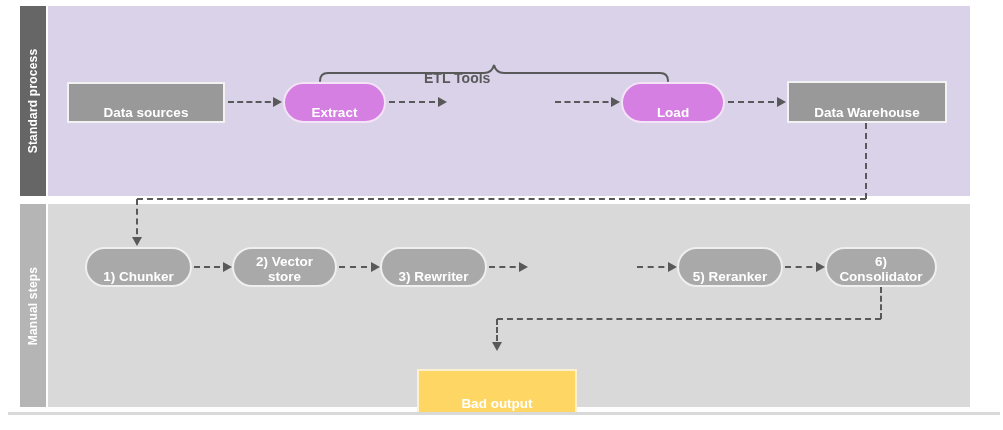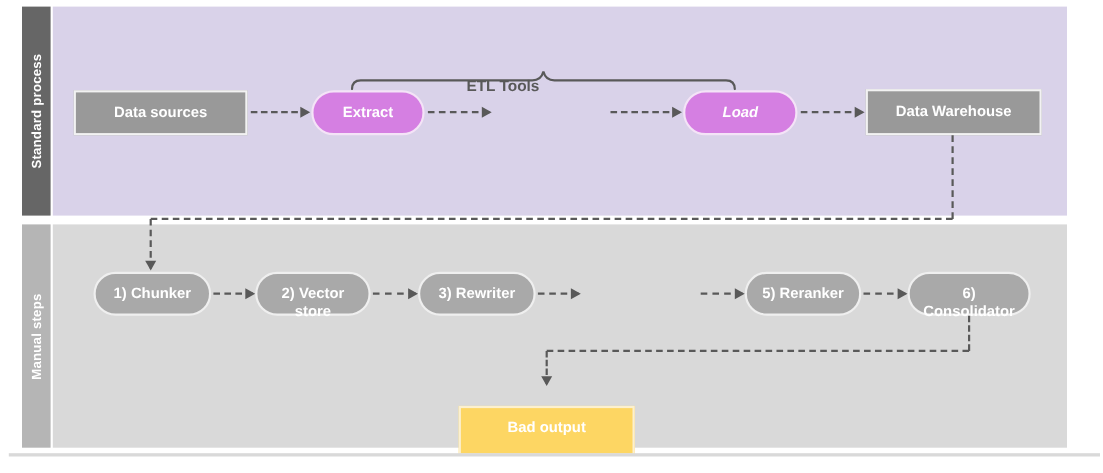--- a/index.html
+++ b/index.html
@@ -17,23 +17,23 @@
     color:#ffffff; font-size:12px; font-weight:bold; letter-spacing:0.2px;
   }
   .lane-body { position:absolute; left:48px; width:922px; }
   .lane-standard-label { background:#666666; top:6px;  height:190px; left:20px; }
   .lane-standard-body  { background:#d9d2e9; top:6px;  height:190px; }
   .lane-manual-label   { background:#b5b5b5; top:204px; height:203px; left:20px; }
   .lane-manual-body    { background:#d9d9d9; top:204px; height:203px; }
 
   .node {
     position:absolute; box-sizing:border-box;
-    display:flex; align-items:flex-start; justify-content:center;
+    display:flex; align-items:flex-end; justify-content:center;
     color:#ffffff; font-weight:bold; font-size:13.5px;
-    text-align:center; line-height:1.15; padding:10px 10px;
+    text-align:center; line-height:1.15; padding:0 10px;
   }
   .rect-gray   { background:#999999; border:2px solid #f2f2f2; }
   .pill        { border-radius:22px; }
   .pill-etl    { background:#d57fe2; border:2px solid #f4e3f7; }
   .pill-manual { background:#a9a9a9; border:2px solid #efefef; }
   .rect-yellow { background:#fdd663; border:2px solid #fcf0cf; }
 
   .h-line { position:absolute; height:0; border-top:2px dashed #595959; }
   .v-line { position:absolute; width:0;  border-left:2px dashed #595959; }
   .h-arrow { position:absolute; height:0; border-top:2px dashed #595959; }
@@ -79,21 +79,21 @@
   <svg class="brace-svg" width="352" height="22" viewBox="0 0 352 22">
     <path d="M2 20 Q2 12 10 12 L166 12 Q174 12 176 4 Q178 12 186 12 L342 12 Q350 12 350 20" fill="none" stroke="#595959" stroke-width="2" stroke-linecap="round"></path>
   </svg>
 
   <div class="node rect-gray" style="left:67px; top:82px; width:158px; height:41px;">
     <span>Data sources</span>
   </div>
   <div class="node pill pill-etl" style="left:283px; top:82px; width:103px; height:41px;">
     <span>Extract</span>
   </div>
-  <div class="node pill pill-etl" style="left:621px; top:82px; width:104px; height:41px;font-style:italic;">
+  <div class="node pill pill-etl" style="left:621px; top:82px; width:104px; height:41px;">
     <span>Load</span>
   </div>
   <div class="node rect-gray" style="left:787px; top:81px; width:160px; height:42px;">
     <span>Data Warehouse</span>
   </div>
 
   <div class="h-arrow" style="left:228px; top:101px; width:52px;"></div>
   <div class="h-arrow" style="left:389px; top:101px; width:56px;"></div>
   <div class="h-arrow" style="left:555px; top:101px; width:63px;"></div>
   <div class="h-arrow" style="left:728px; top:101px; width:56px;"></div>

